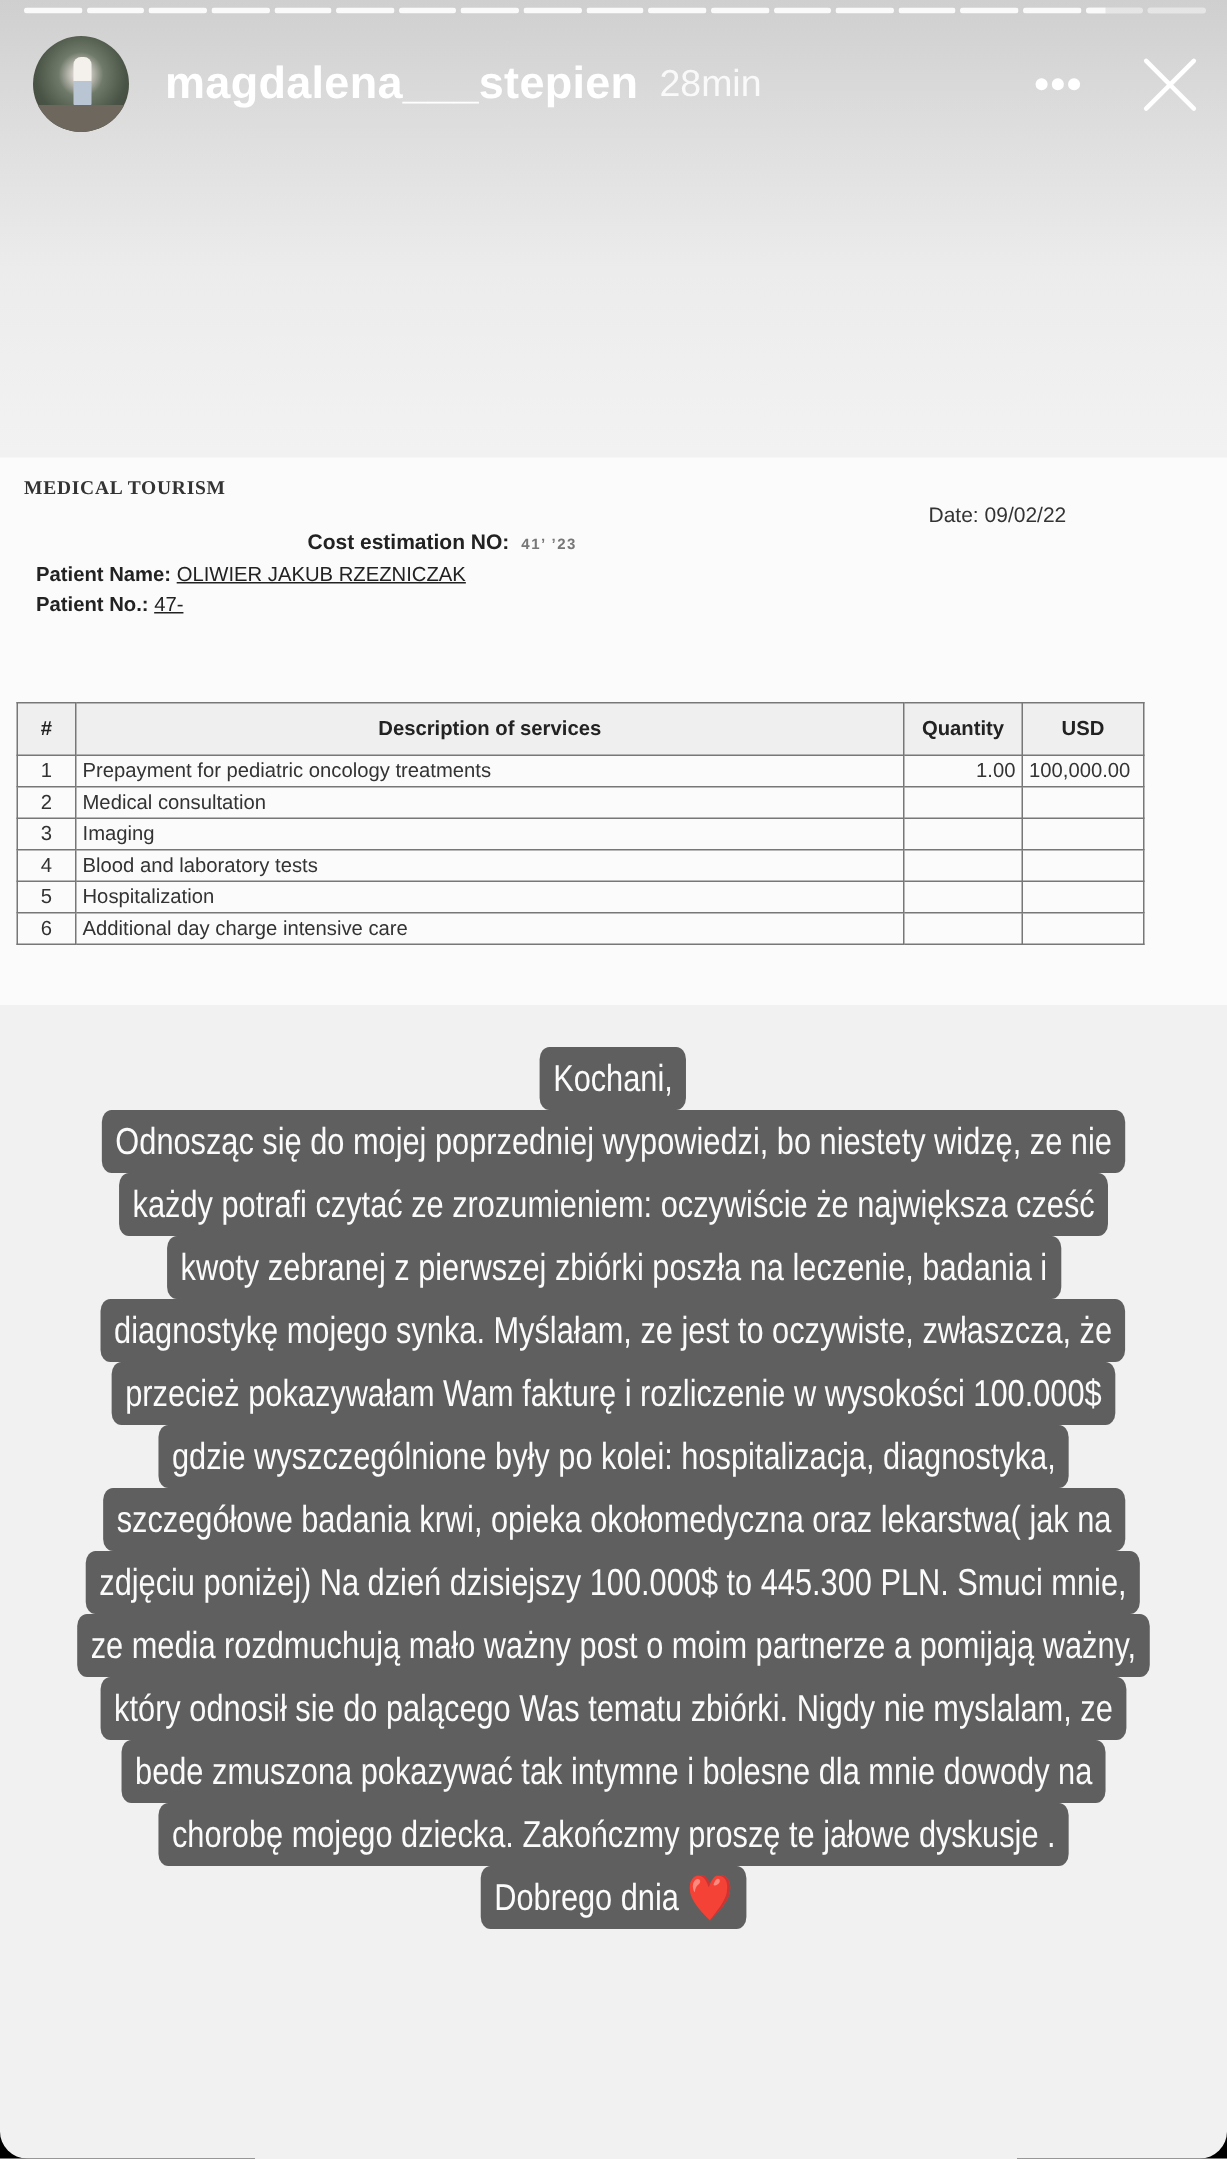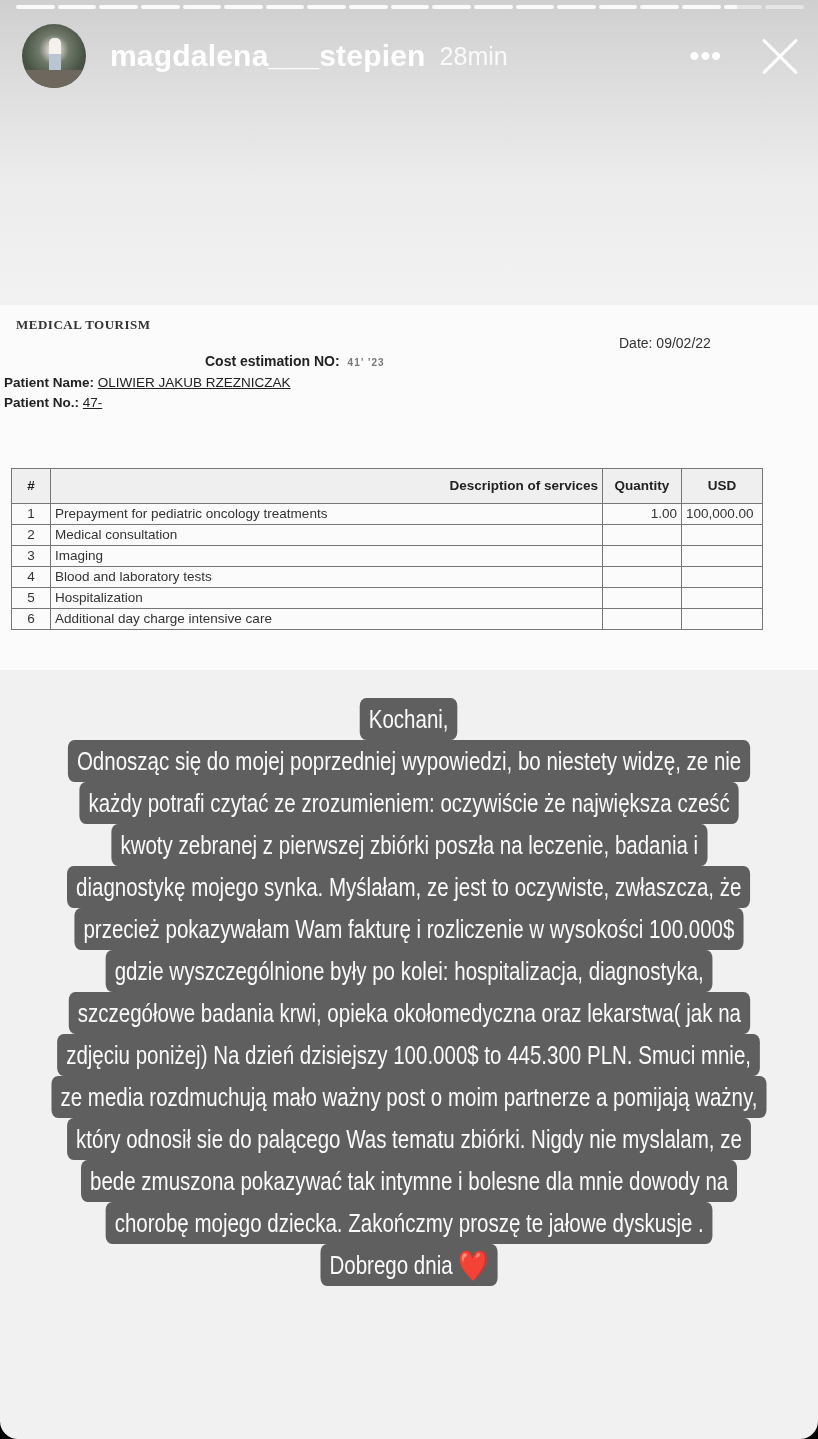--- a/index.html
+++ b/index.html
@@ -20,27 +20,27 @@
   .close { width:40px; height:40px; position:relative; }
   .close::before, .close::after { content:""; position:absolute; left:-4px; top:19px; width:48px; height:3px; background:#fff; border-radius:2px; }
   .close::before { transform:rotate(45deg); }
   .close::after { transform:rotate(-45deg); }
 
   .doc { position:absolute; left:0; top:305px; width:818px; height:365px; background:#fbfbfb; color:#222; }
   .doc-header { position:absolute; left:16px; top:-3px; font-family:"Liberation Serif", serif; font-weight:bold; font-size:13px; letter-spacing:0.5px; color:#333;margin-top:15px; }
   .doc-date { position:absolute; left:619px; top:30px; font-size:14px; color:#333; }
   .doc-costno { position:absolute; left:205px; top:48px; font-size:14px; font-weight:bold; color:#222; }
   .doc-costno .v { font-weight:bold; color:#777; margin-left:8px; font-size:10px; letter-spacing:1px; }
-  .doc-patient { position:absolute; left:4px; top:68px; font-size:13.5px; line-height:20px; color:#222; }
+  .doc-patient { position:absolute; left:24px; top:68px; font-size:13.5px; line-height:20px; color:#222; }
   .doc-patient b { font-weight:bold; }
   .u { text-decoration:underline; font-weight:normal; }
   .doc-estimate { position:absolute; left:16px; top:132px; font-size:13.5px; color:#222; }
   table.svc { position:absolute; left:11px; top:163px; width:752px; border-collapse:collapse; font-size:13.5px; color:#333; }
   table.svc td, table.svc th { border:1px solid #777; padding:0 4px; height:20px; line-height:20px; }
-  table.svc th { background:#efefef; font-weight:bold; height:34px; text-align:right; color:#222; }
+  table.svc th { background:#efefef; font-weight:bold; height:34px; text-align:center; color:#222; }
   table.svc th.c, table.svc td.c { text-align:center; }
   table.svc .num { width:30px; text-align:center; }
   table.svc .qty { width:70px;text-align:right; }
   table.svc .usd { width:72px; }
   table.svc tr.sum td { height:22px; font-weight:bold; }
   table.svc tr.sum td.sumlabel { border-right:none; }
 
   .caption { position:absolute; left:0; top:698px; width:818px; display:flex; flex-direction:column; align-items:center; }
   .cap-line { background:#5f5f5f; color:#fbfbfb; font-family:"Liberation Sans Narrow", "Liberation Sans", sans-serif; font-size:25px; line-height:42px; height:42px; padding:0 11px; border-radius:8px; white-space:nowrap; transform:scaleX(0.82); transform-origin:center; }
   .heart { color:#e0201f; font-size:30px; vertical-align:-2px; }

